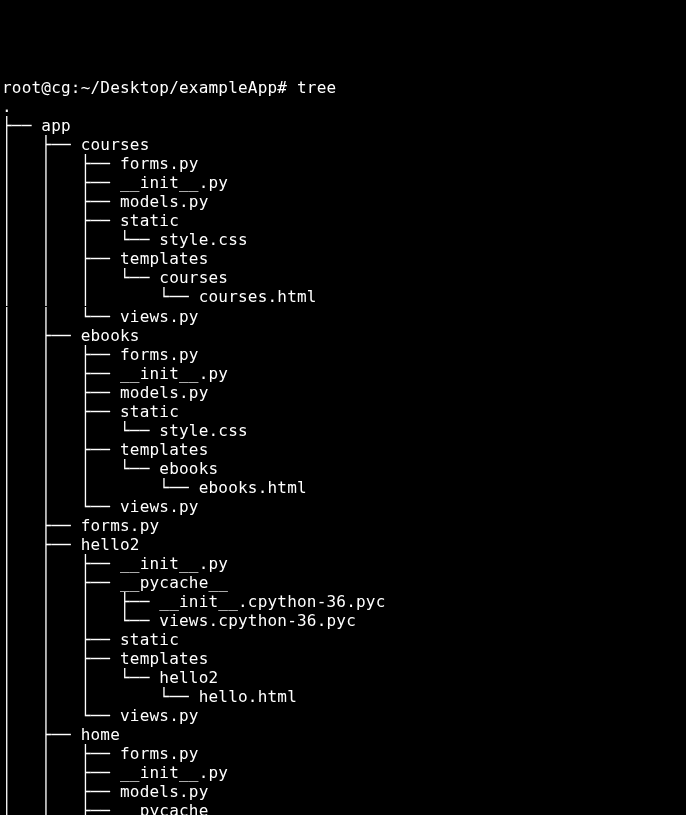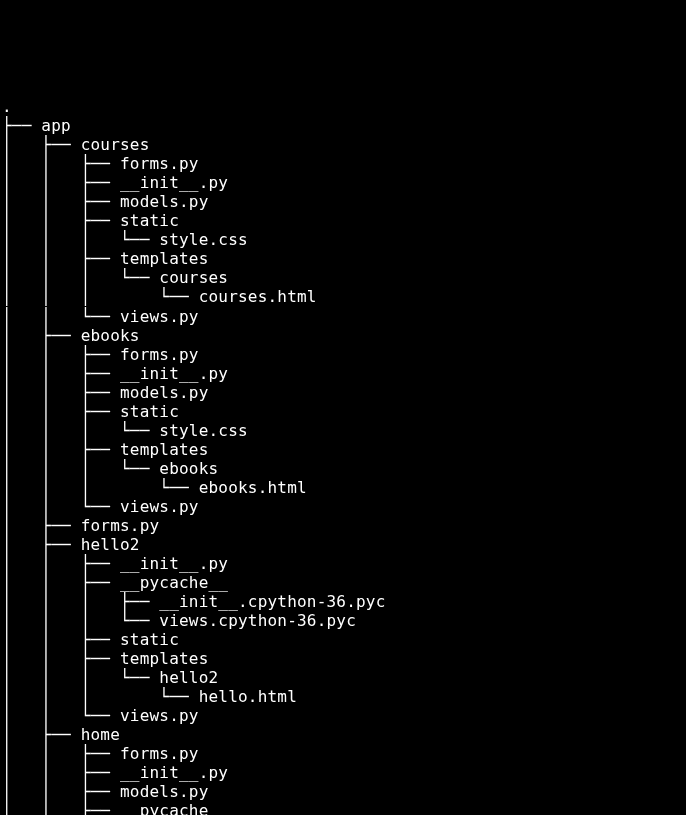--- a/index.html
+++ b/index.html
@@ -24,21 +24,21 @@
     }
     .prompt {
       color: #ffffff;
     }
   </style>
 </head>
 <body>
 
 
 
-<div class="terminal">
+<div class="terminal"><span class="prompt"><span>root@cg:~/Desktop/exampleApp# </span><span>tree</span></span>
 <div id="tree-output">.
 ├── app
 │   ├── courses
 │   │   ├── forms.py
 │   │   ├── __init__.py
 │   │   ├── models.py
 │   │   ├── static
 │   │   │   └── style.css
 │   │   ├── templates
 │   │   │   └── courses

